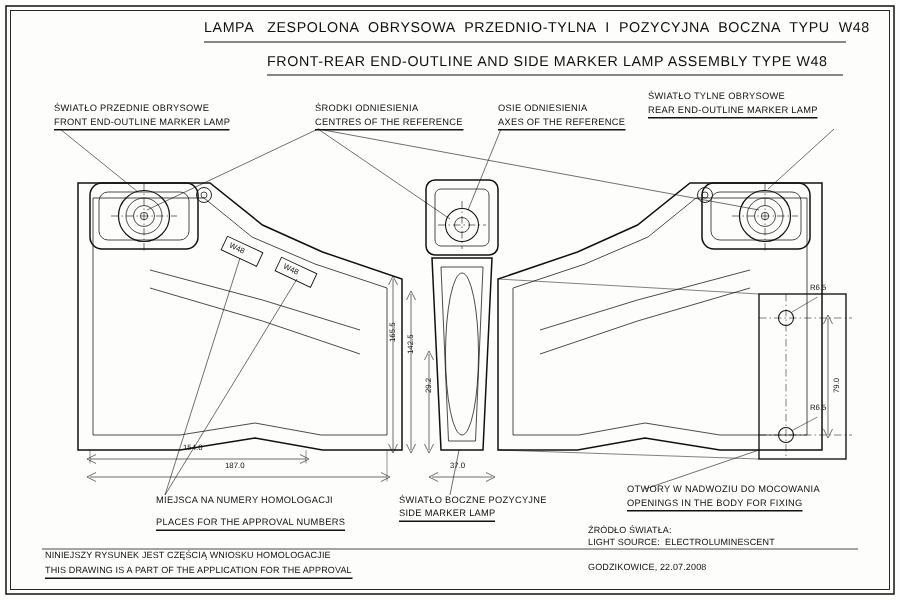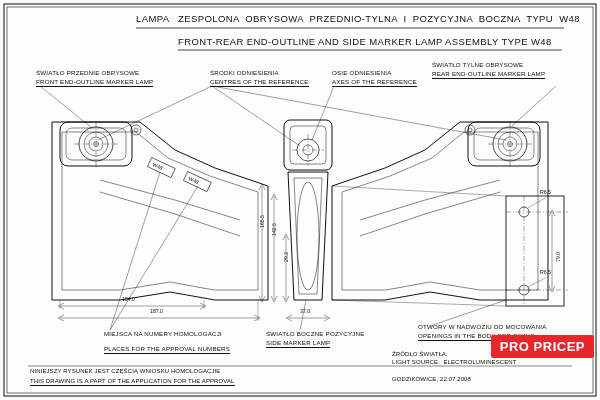--- a/index.html
+++ b/index.html
@@ -205,15 +205,14 @@
   <div class="txt dimv" style="left:272px;top:236px;transform:rotate(-90deg);">142.5</div>
   <div class="txt dimv" style="left:284px;top:262px;transform:rotate(-90deg);">29.2</div>
 
   <div class="txt dim" style="left:540px;top:190px;">R6.5</div>
   <div class="txt dim" style="left:540px;top:270px;">R6.5</div>
   <div class="txt dimv" style="left:556px;top:262px;transform:rotate(-90deg);">79.0</div>
 
   <div class="txt dim" style="left:152px;top:164px;transform:rotate(25deg);">W48</div>
   <div class="txt dim" style="left:188px;top:178px;transform:rotate(25deg);">W48</div>
 
-  <div class="watermark">PRO PRICEP</div>
 
 </div>
 
 </body></html>

